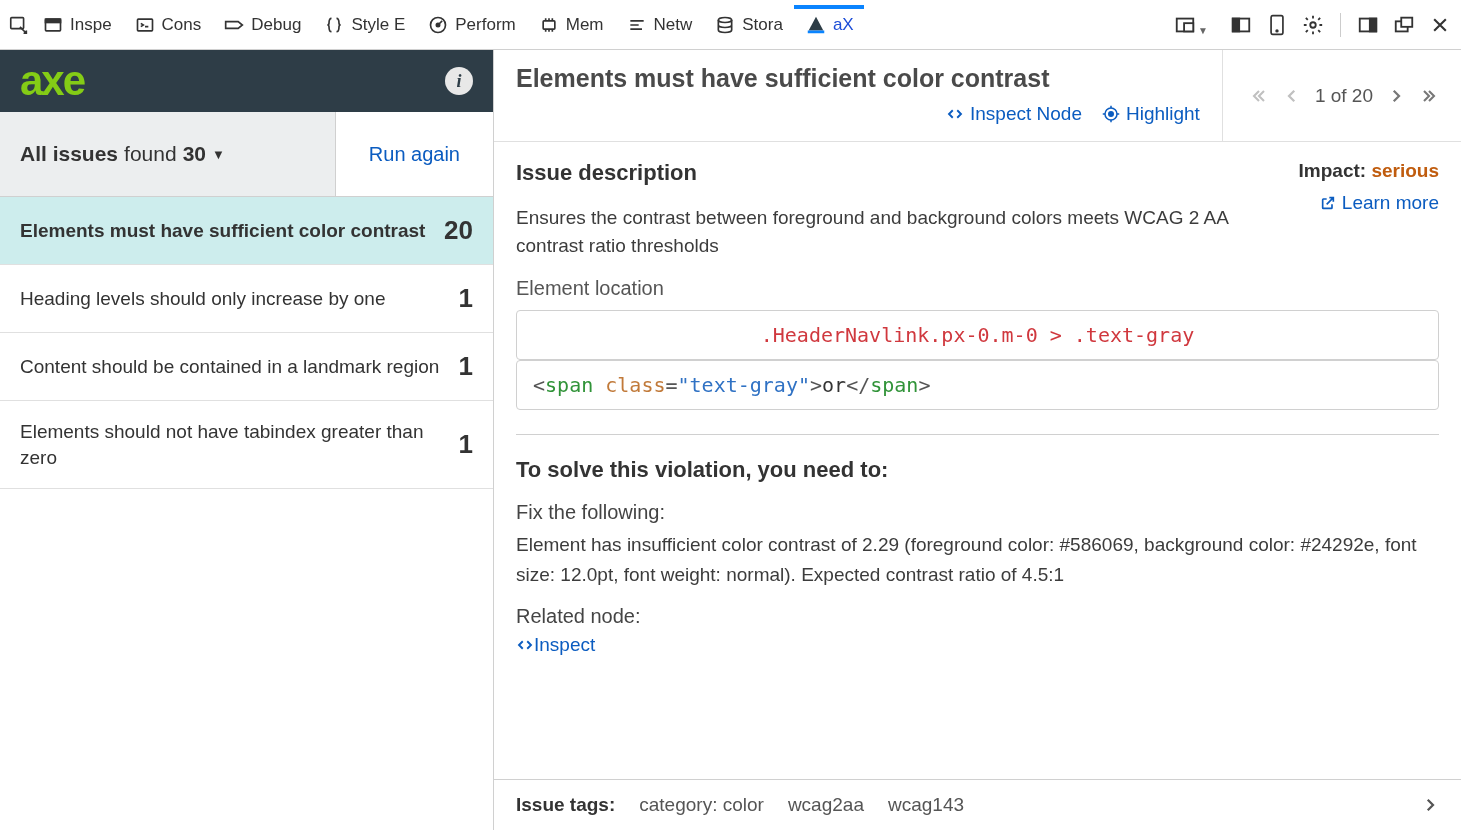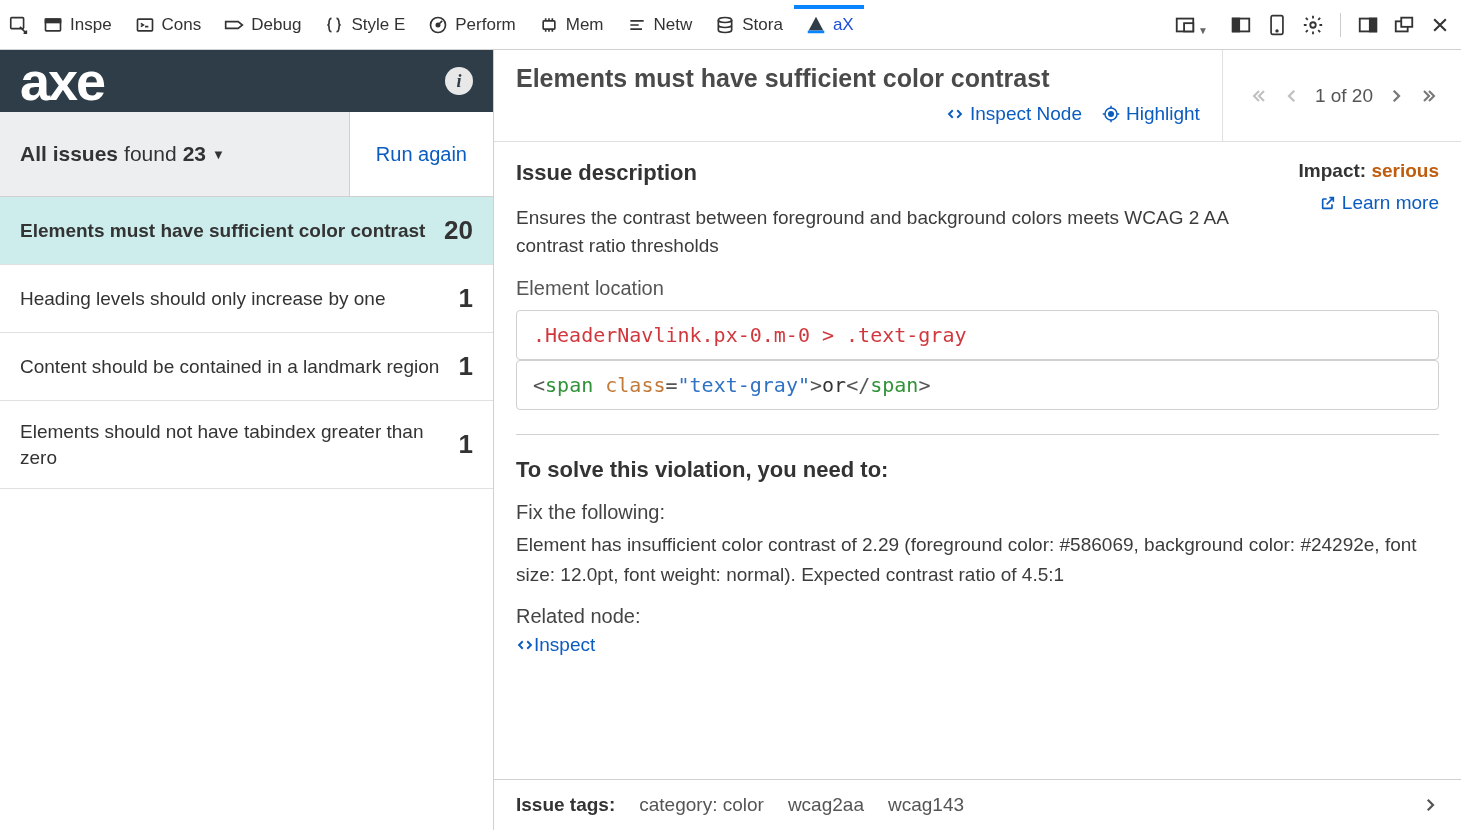--- a/index.html
+++ b/index.html
@@ -15,30 +15,30 @@
 .devtools-tabs .right-icons .icon { width: 26px; height: 26px; cursor: pointer; }
 .devtools-tabs .divider { width: 1px; height: 24px; background: #ccc; margin: 0 4px; }
 .devtools-tabs .axe-tab { color: #1d4ed8; font-weight: 500; justify-content: center; }
 
 
 .main { display: flex; height: calc(830px - 50px); }
 .sidebar { width: 494px; flex-shrink: 0; display: flex; flex-direction: column; border-right: 1px solid #d0d0d0; }
 
 
 .axe-header { background: #2e3d47; color: #fff; height: 62px; display: flex; align-items: center; padding: 0 20px; }
-.axe-logo { font-size: 54px; font-weight: 800; letter-spacing: -2px; color: #ffffff; font-family: Arial, sans-serif; }
+.axe-logo { font-size: 42px; font-weight: 800; letter-spacing: -2px; color: #84cc16; font-family: Arial, sans-serif; }
 .axe-header .info-icon { margin-left: auto; width: 28px; height: 28px; border-radius: 50%; background: #e8e8e8; color: #2e3d47; display: flex; align-items: center; justify-content: center; font-weight: bold; font-size: 18px; cursor: pointer; font-family: Georgia, serif; font-style: italic; }
 
 
 .filter-row { display: flex; align-items: stretch; background: #eceeef; border-bottom: 1px solid #d0d0d0; }
 .filter-left { display: flex; align-items: center; padding: 0 20px; font-size: 21px; gap: 6px; flex: 1; height: 84px; }
 .filter-left .bold { font-weight: 700; }
 .filter-left .count { font-weight: 700; }
 .filter-left .caret { font-size: 13px; }
-.run-again { background: #fff; border-left: 1px solid #d0d0d0; padding: 0 26px; display: flex; align-items: center; color: #0b5cc0; font-size: 20px; font-weight: 500; cursor: pointer; }
+.run-again { background: #fff; border-left: 1px solid #d0d0d0; padding: 0 33px; display: flex; align-items: center; color: #0b5cc0; font-size: 20px; font-weight: 500; cursor: pointer; }
 
 
 .issues { flex: 1; overflow: auto; }
 .issue-row { display: flex; align-items: center; padding: 18px 20px; border-bottom: 1px solid #e0e0e0; gap: 12px; cursor: pointer; font-size: 19px; }
 .issue-row .label { flex: 1; line-height: 1.35; }
 .issue-row .count { font-size: 26px; font-weight: 700; }
 .issue-row.selected { background: #cdeded; }
 .issue-row.selected .label, .issue-row.selected .count { font-weight: 700; }
 
 
@@ -58,21 +58,21 @@
 .two-col .left { flex: 1; }
 .two-col .right { text-align: right; font-size: 19px; white-space: nowrap; }
 .section-h { font-size: 22px; font-weight: 700; color: #333; margin-bottom: 18px; }
 .desc-text { font-size: 19px; color: #3c3c3c; line-height: 1.45; }
 .impact-label { font-weight: 700; }
 .impact-val { font-weight: 700; color: #c05c0e; }
 .learn-more { color: #0b5cc0; font-weight: 500; display: inline-flex; align-items: center; gap: 6px; margin-top: 10px; cursor: pointer; }
 
 .sub-h { font-size: 20px; color: #555; margin: 14px 0 10px; }
 .codebox { border: 1px solid #d0d0d0; border-radius: 4px; padding: 12px 16px; font-family: "SFMono-Regular", Consolas, Menlo, monospace; font-size: 20px; background: #fff; overflow-x: auto; white-space: pre; }
-.codebox.sel { color: #d0383e; }
+.codebox.sel { color: #d0383e; text-align: center; }
 .tag { color: #309338; }
 .attr { color: #c17a3a; }
 .val { color: #3072c4; }
 .txt { color: #333; }
 .punct { color: #555; }
 
 .solve { border-top: 1px solid #d0d0d0; margin-top: 24px; padding-top: 22px; }
 .solve-h { font-size: 22px; font-weight: 700; margin-bottom: 18px; }
 .fix-h { font-size: 20px; color: #444; margin-bottom: 6px; }
 .fix-text { font-size: 19px; color: #3c3c3c; line-height: 1.55; margin-bottom: 16px; }
@@ -229,21 +229,21 @@
 
   <div class="sidebar">
     <div class="axe-header">
       <span class="axe-logo">axe</span>
       <span class="info-icon">i</span>
     </div>
     <div class="filter-row">
       <div class="filter-left">
         <span class="bold">All issues</span>
         <span>found</span>
-        <span class="count">23</span>
+        <span class="count">30</span>
         <span class="caret">▼</span>
       </div>
       <div class="run-again">
         <span>Run again</span>
       </div>
     </div>
     <div class="issues">
       <div class="issue-row selected">
         <span class="label">Elements must have sufficient color contrast</span>
         <span class="count">20</span>

